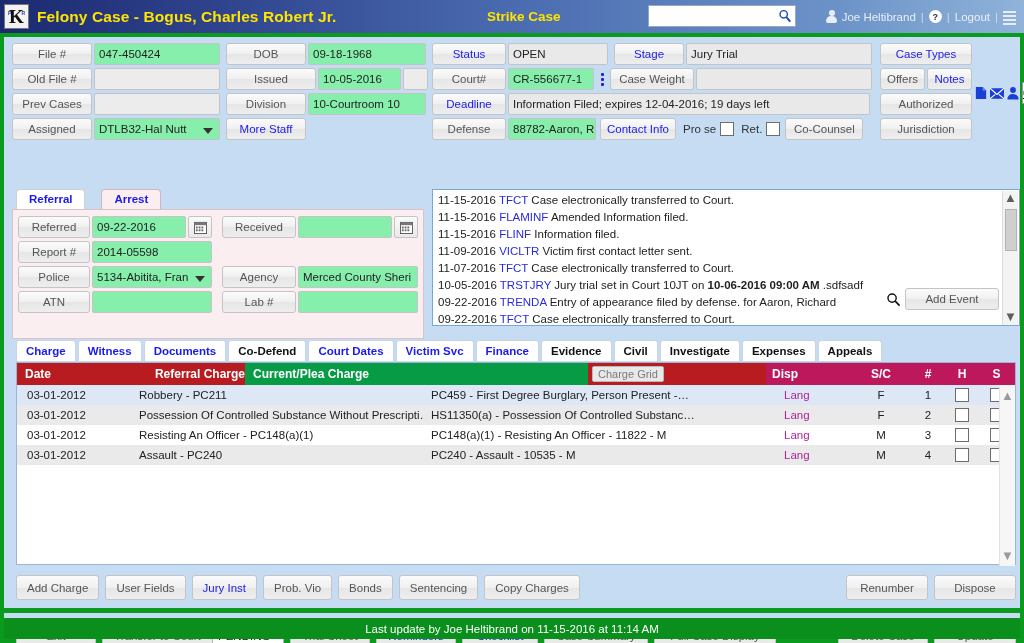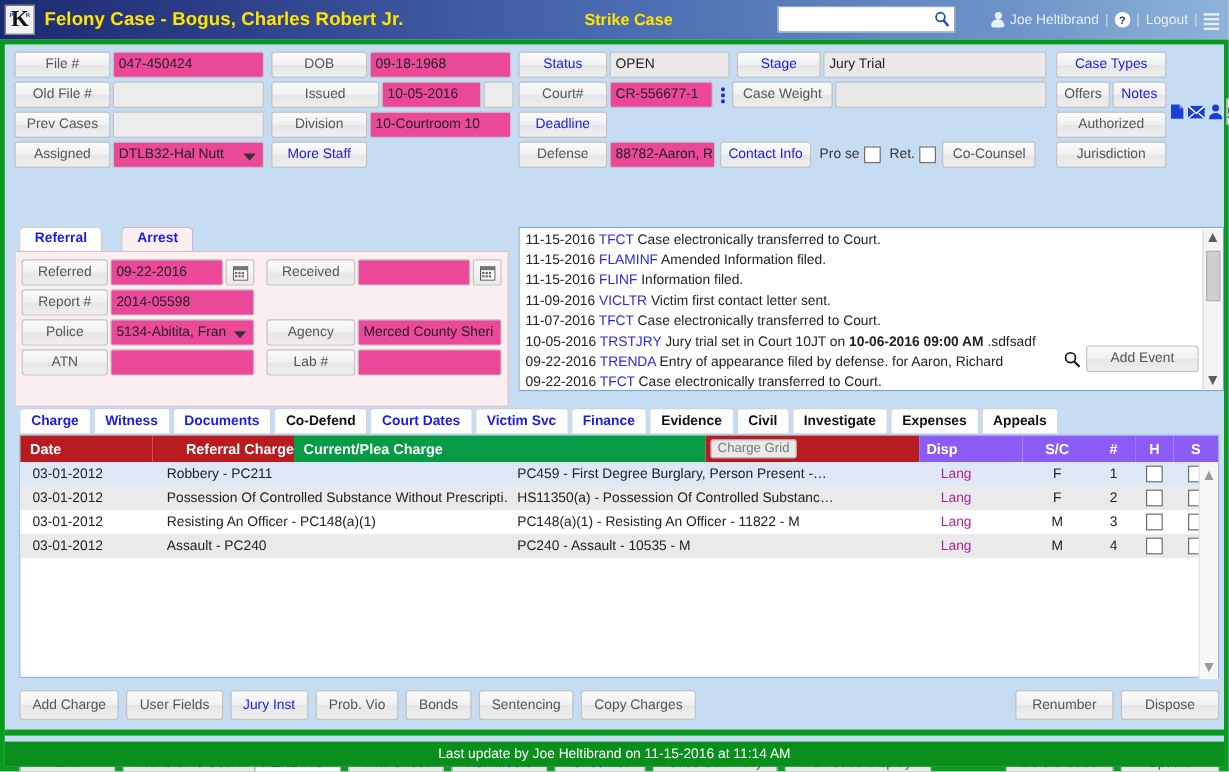--- a/index.html
+++ b/index.html
@@ -102,21 +102,21 @@
     border-radius: 3px;
     font-size: 11.5px;
     color: #555;
     display: flex; align-items: center; justify-content: center;
     height: 22px;
     white-space: nowrap;
     overflow: hidden;
   }
   .lbl.link, .btn.link { color: #1a1aee; }
   .val {
-    background: #ec4899;
+    background: #86efac;
     border: 1px solid #c4c4c4;
     border-radius: 2px;
     font-size: 11.5px; color: #222;
     display: flex; align-items: center;
     height: 22px; padding: 0 4px;
     white-space: nowrap; overflow: hidden;
   }
   .val.grey { background: #e9e9e9; }
   .val.empty { background: #ececec; }
   .row { display: flex; gap: 2px; margin-bottom: 3px; }
@@ -208,21 +208,21 @@
 
   
   .gridwrap {
     position: absolute; left: 12px; top: 325px; width: 1000px; height: 203px;
     background: #fff; border: 1px solid #9ab6d4;
   }
   .gridhead { display: flex; height: 22px; color: #fff; font-weight: bold; font-size: 12px; }
   .gh { display: flex; align-items: center; height: 22px; }
   .gh.red { background: #b81c21; }
   .gh.green { background: #079b45; }
-  .gh.blue { background: #8b5cf6; }
+  .gh.blue { background: #be185d; }
   .chargegrid-btn {
     background: #e9e9e9; border: 1px solid #b9b9b9; color: #7a7a7a;
     font-size: 11px; font-weight: normal; padding: 1px 5px; border-radius: 2px;
     margin-left: 4px;
   }
   .grow { display: flex; height: 20px; font-size: 11.5px; color: #222; align-items: center; }
   .grow.r0 { background: #dde7f5; }
   .grow.r1 { background: #eaeaea; }
   .grow.r2 { background: #fff; }
   .grow.r3 { background: #eaeaea; }
@@ -353,20 +353,21 @@
           <div class="dots">
                 <b></b>
                 <b></b>
                 <b></b>
               </div>
           <div class="lbl" style="width:84px">Case Weight</div>
           <div class="val grey" style="width:176px"></div>
         </div>
         <div class="row">
           <div class="lbl link" style="width:74px">Deadline</div>
+          <div class="val grey" style="width:362px">Information Filed; expires 12-04-2016; 19 days left</div>
         </div>
         <div class="row" style="align-items:center">
           <div class="lbl" style="width:74px">Defense</div>
           <div class="val" style="width:88px">88782-Aaron, Ric</div>
           <div class="btn link" style="width:76px;margin-left:2px">Contact Info</div>
           <span style="font-size:11.5px;color:#333;margin:0 2px 0 5px">Pro se</span>
           <span class="cbx"></span>
           <span style="font-size:11.5px;color:#333;margin:0 2px 0 5px">Ret.</span>
           <span class="cbx"></span>
           <div class="lbl" style="width:78px;margin-left:3px">Co-Counsel</div>

